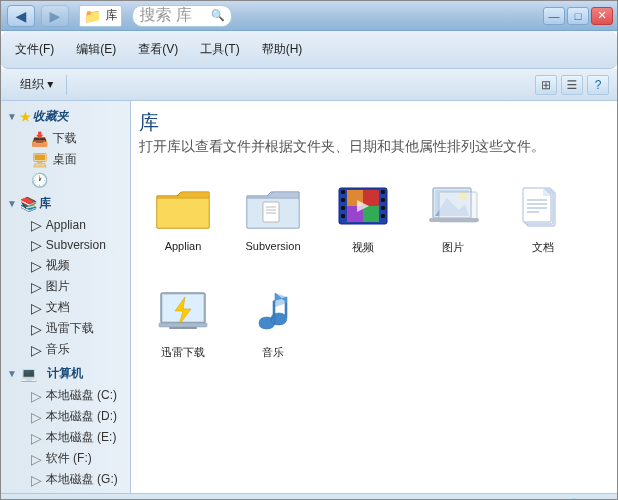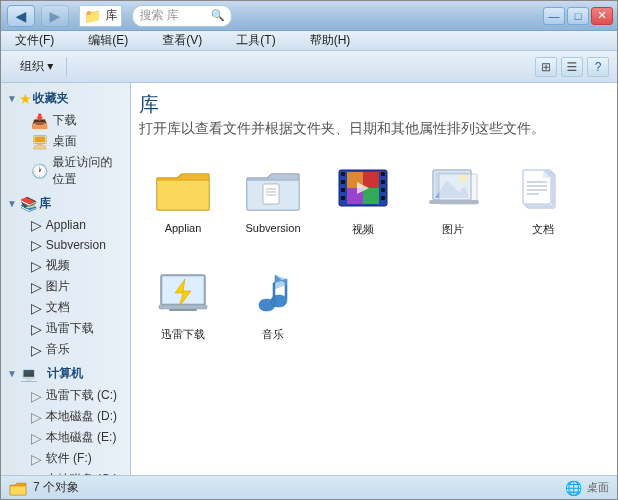--- a/index.html
+++ b/index.html
@@ -84,27 +84,28 @@
       justify-content: center;
       cursor: pointer;
       font-size: 11px;
       background: linear-gradient(to bottom, #d8eaf8, #b0ccec);
       color: #2a5a8a;
     }
     .win-btn.close { background: linear-gradient(to bottom, #f08080, #e05050); color: #fff; border-color: #c04040; }
 
     
     .menu-bar {
-      height: 20px;
+      height: 38px;
       background: linear-gradient(to bottom, #e8f0f8, #d0e0f0);
       display: flex;
       align-items: center;
       padding: 0 6px;
-      gap: 18px;
+      gap: 6px;
       border-bottom: 1px solid #b0c8e0;
+      border-radius: 7px;
     }
     .menu-item {
       padding: 1px 8px;
       font-size: 12px;
       color: #222;
       cursor: pointer;
       border-radius: 2px;
     }
 
     
@@ -289,21 +290,21 @@
 
 <div class="title-bar">
   <div class="title-bar-left">
     <div class="nav-btn">◀</div>
     <div class="nav-btn disabled">▶</div>
     <div class="address-bar">
       <span class="folder-icon">📁</span>
       <span>库</span>
     </div>
     <div class="search-bar">
-      <span style="font-size:12px;color:#999;">搜索 库</span>
+      <span style="font-size:16px;color:#999;">搜索 库</span>
       <span style="margin-left:auto;color:#888;">🔍</span>
     </div>
   </div>
   <div class="win-controls">
     <div class="win-btn">—</div>
     <div class="win-btn">□</div>
     <div class="win-btn close">✕</div>
   </div>
 </div>
 
@@ -326,34 +327,33 @@
 </div>
 
 <div class="main-layout">
 
   <div class="sidebar">
 
     <div class="sidebar-section">
       <div class="sidebar-section-header">
         <span class="arrow">▼</span>
         <span class="si-star">★</span>
-        <span style="margin-left:2px;">收藏夹</span>
+        <span style="margin-left:2px;font-style:italic;">收藏夹</span>
       </div>
       <div class="sidebar-subsection">
         <div class="sidebar-item">
           <span class="item-icon si-folder">📥</span>
           <span class="item-label">下载</span>
         </div>
         <div class="sidebar-item">
           <span class="item-icon si-folder">🖥</span>
           <span class="item-label">桌面</span>
         </div>
         <div class="sidebar-item">
           <span class="item-icon si-folder">🕐</span>
-          <span class="item-label">最近访问的位置</span>
         </div>
       </div>
     </div>
 
     <div class="sidebar-section">
       <div class="sidebar-section-header">
         <span class="arrow">▼</span>
         <span class="si-library">📚</span>
         <span style="margin-left:2px;">库</span>
       </div>
@@ -391,21 +391,21 @@
 
     <div class="sidebar-section">
       <div class="sidebar-section-header">
         <span class="arrow">▼</span>
         <span class="si-computer">💻</span>
         <span style="margin-left:10px;">计算机</span>
       </div>
       <div class="sidebar-subsection">
         <div class="sidebar-item">
           <span class="item-icon si-drive">▷</span>
-          <span class="item-label">迅雷下载 (C:)</span>
+          <span class="item-label">本地磁盘 (C:)</span>
         </div>
         <div class="sidebar-item">
           <span class="item-icon si-drive">▷</span>
           <span class="item-label">本地磁盘 (D:)</span>
         </div>
         <div class="sidebar-item">
           <span class="item-icon si-drive">▷</span>
           <span class="item-label">本地磁盘 (E:)</span>
         </div>
         <div class="sidebar-item">

